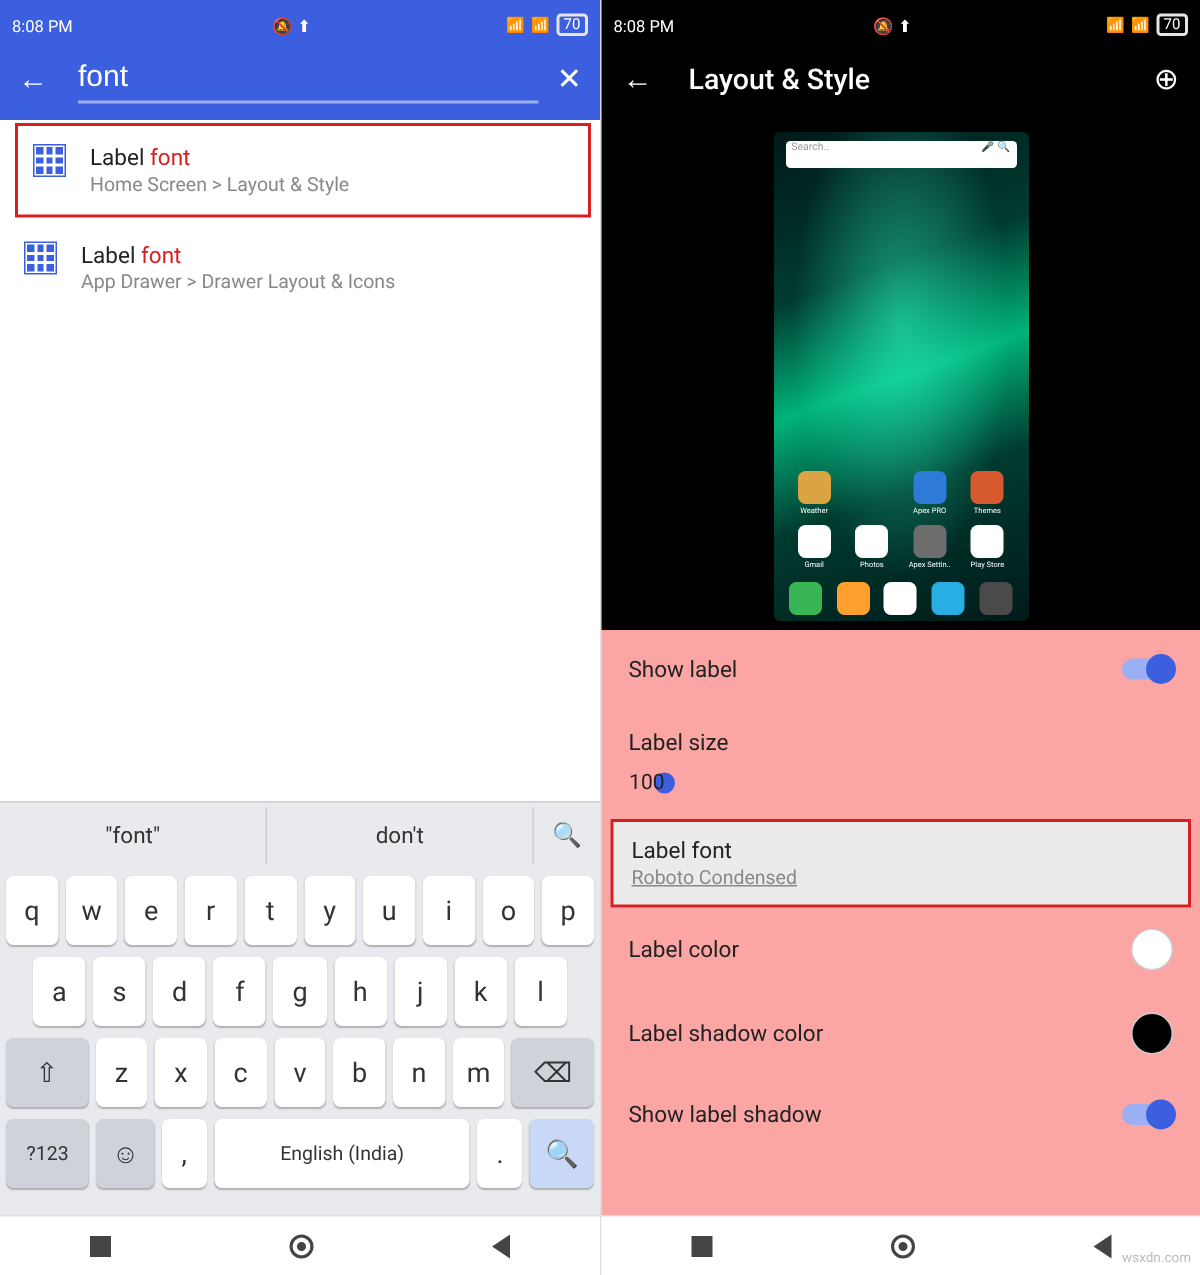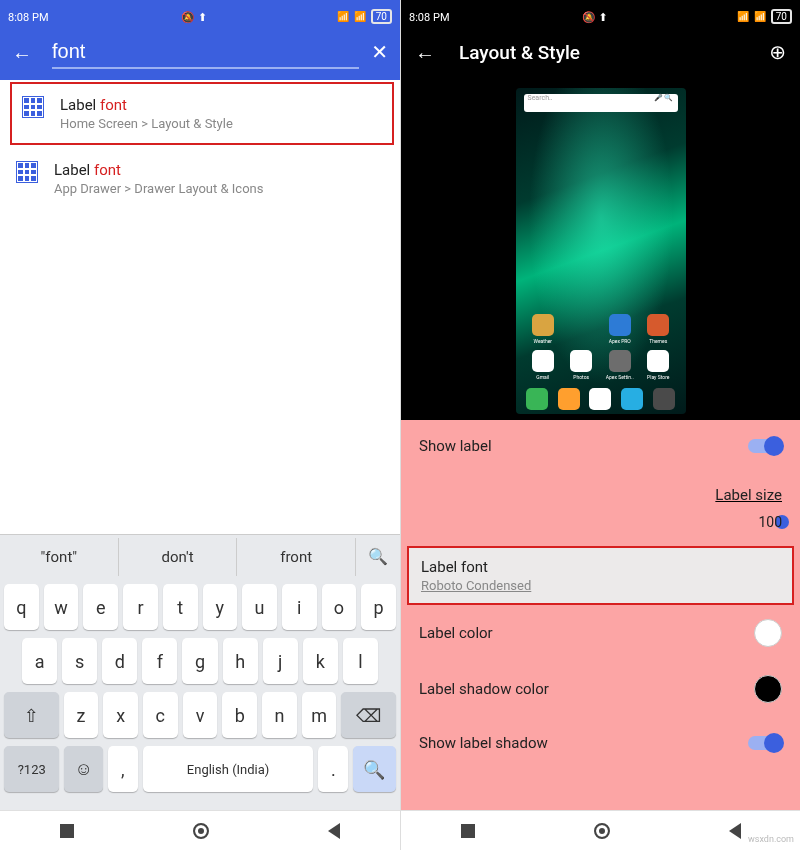--- a/index.html
+++ b/index.html
@@ -63,21 +63,21 @@
   .mini-dock { position: absolute; bottom: 4px; left: 0; right: 0; display: flex; justify-content: space-around; padding: 0 6px; }
   .mini-dock .ic { width: 22px; height: 22px; border-radius: 5px; }
   
   .settings { flex: 1; background: #fca5a5; overflow: hidden; }
   .srow { display: flex; align-items: center; padding: 14px 18px; min-height: 52px; }
   .srow .label { flex: 1; font-size: 15px; color: #222; }
   .srow .sub { font-size: 13px; color: #888; margin-top: 2px; text-decoration: underline; }
   .srow.hl { background: #eceaea; border: 2px solid #d62020; margin: 0 6px; padding: 10px 12px; flex-direction: column; align-items: flex-start; }
   .toggle { width: 34px; height: 14px; background: #9bb0f2; border-radius: 10px; position: relative; }
   .toggle::after { content:""; position:absolute; right:-2px; top:-3px; width:20px; height:20px; background:#3b5fde; border-radius:50%; }
-  .slider-row { flex-direction: column; align-items: flex-end; text-decoration: underline; }
+  .slider-row { flex-direction: column; align-items: flex-start; }
   .slider-track { position: relative; height: 20px; margin: 8px 0 0 24px; }
   .slider-line { position: absolute; top: 9px; left: 0; right: 40px; height: 2px; background: #ccc; }
   .slider-fill { position: absolute; top: 9px; left: 0; width: 60%; height: 2px; background: #3b5fde; }
   .slider-thumb { position: absolute; top: 3px; left: calc(60% - 7px); width: 14px; height: 14px; background: #3b5fde; border-radius: 50%; }
   .slider-val { position: absolute; right: 0; top: 2px; font-size: 14px; color: #222; }
   .color-swatch { width: 28px; height: 28px; border-radius: 50%; border: 1px solid #ccc; }
   .watermark { position:absolute; bottom:6px; right:6px; font-size:9px; color:#bbb; }
 </style>
 </head>
 <body>
@@ -132,21 +132,20 @@
       <div class="result-text">
         <div class="result-title"><span>Label </span><span class="match">font</span></div>
         <div class="result-path">App Drawer &gt; Drawer Layout &amp; Icons</div>
       </div>
     </div>
   </div>
 
   <div class="kbd-suggest">
     <div class="sug">"font"</div>
     <div class="sug">don't</div>
-    <div class="sug">front</div>
     <div class="sicon">🔍</div>
   </div>
 
   <div class="keyboard">
     <div class="krow" id="kr1">
         <div class="key">q</div>
         <div class="key">w</div>
         <div class="key">e</div>
         <div class="key">r</div>
         <div class="key">t</div>

